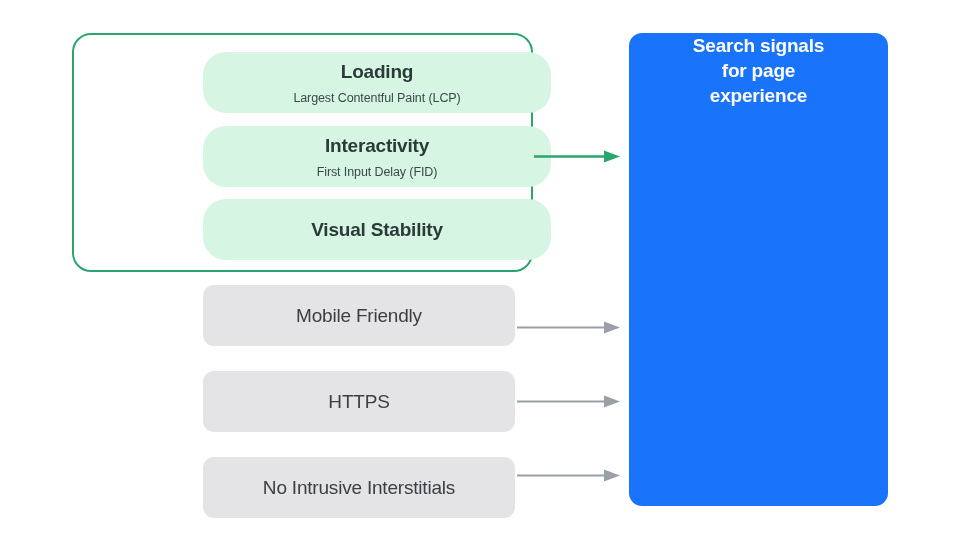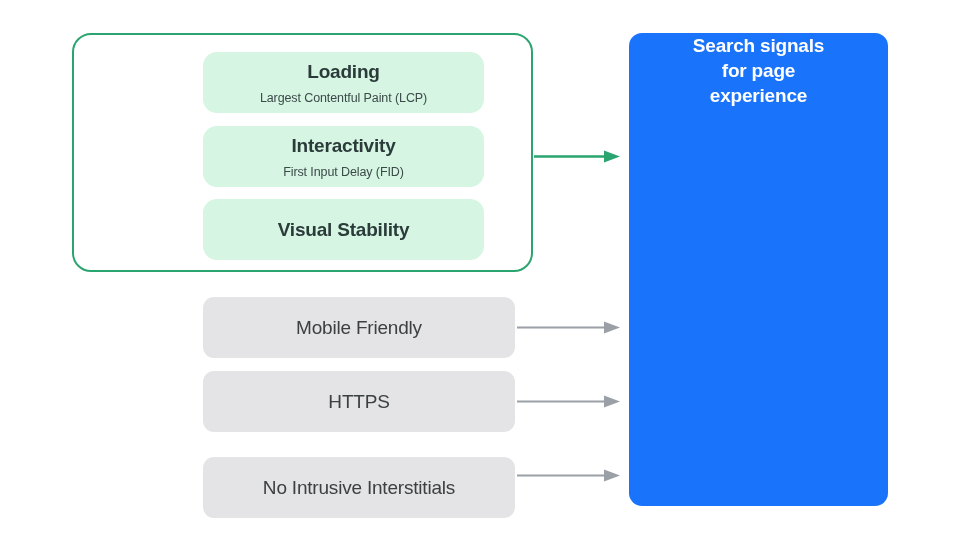--- a/index.html
+++ b/index.html
@@ -42,24 +42,24 @@
     font-size: 23px;
     font-weight: bold;
     line-height: 27px;
     letter-spacing: -0.2px;
   }
 
   
   .metric-card {
     position: absolute;
     left: 203px;
-    width: 281px;
+    width: 348px;
     height: 61px;
     background: #d6f5e3;
-    border-radius: 14px;
+    border-radius: 23px;
     display: flex;
     flex-direction: column;
     align-items: center;
     justify-content: center;
     box-sizing: border-box;
   }
   .metric-title {
     color: #2b3b3a;
     font-size: 19px;
     font-weight: bold;
@@ -91,21 +91,21 @@
     justify-content: center;
     box-sizing: border-box;
   }
   .signal-label {
     color: #3c4043;
     font-size: 19px;
     font-weight: normal;
     line-height: 23px;
     letter-spacing: -0.2px;
   }
-  #signal-mobile { top: 297px; }
+  #signal-mobile { top: 285px; }
   #signal-https  { top: 371px; }
   #signal-nii    { top: 457px; }
 
   
   #search-signals-panel {
     position: absolute;
     left: 629px;
     top: 33px;
     width: 259px;
     height: 473px;

